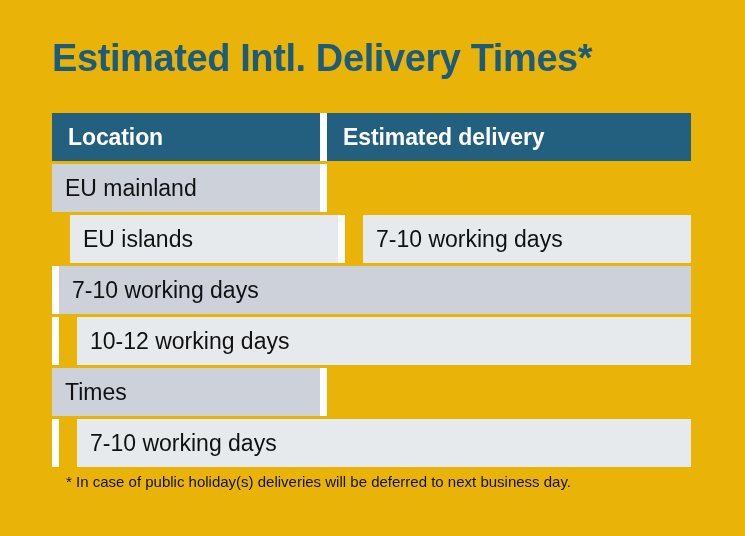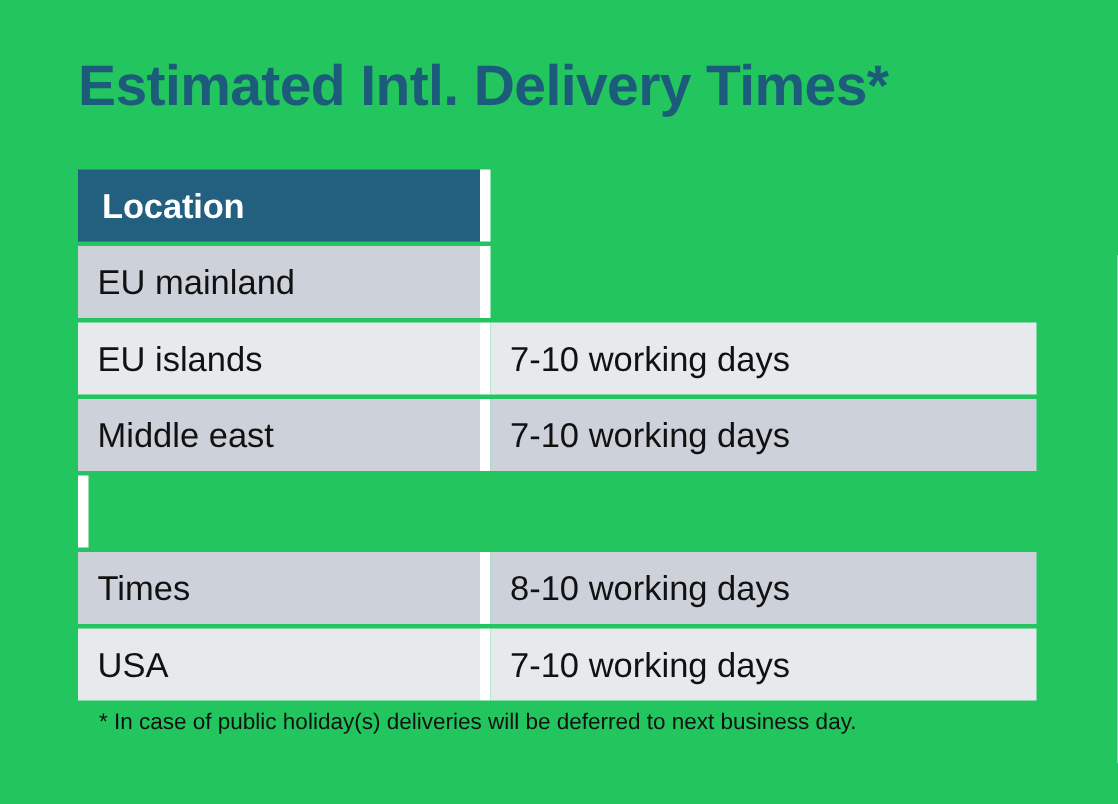--- a/index.html
+++ b/index.html
@@ -15,21 +15,21 @@
     overflow: hidden;
     position: relative;
   }
 
   .page {
     position: absolute;
     left: 0;
     top: 0;
     width: 745px;
     height: 536px;
-    background: #22c55e;
+    background: #eab308;
   }
 
   
   .title {
     position: absolute;
     left: 52px;
     top: 36px;
     font-size: 38px;
     font-weight: 700;
     letter-spacing: -0.4px;
@@ -84,20 +84,21 @@
     background: #ccd1da;
     color: #111111;
     font-size: 23px;
     font-weight: 400;
   }
   .row-even .cell {
     background: #e6eaed;
     color: #111111;
     font-size: 23px;
     font-weight: 400;
+    margin-left: 18px;
   }
 
   
   .footnote {
     position: absolute;
     left: 66px;
     top: 472px;
     font-size: 15px;
     font-weight: 400;
     color: #111111;
@@ -110,51 +111,50 @@
 
 <div class="page">
 
   <div class="title">Estimated Intl. Delivery Times*</div>
 
   <div class="table">
 
     <div class="row row-header">
       <div class="cell col-location">Location</div>
       <div class="col-spacer"></div>
+      <div class="cell col-delivery">Estimated delivery</div>
     </div>
 
     <div class="row row-odd">
       <div class="cell col-location">EU mainland</div>
       <div class="col-spacer"></div>
     </div>
 
     <div class="row row-even">
       <div class="cell col-location">EU islands</div>
       <div class="col-spacer"></div>
       <div class="cell col-delivery">7-10 working days</div>
     </div>
 
     <div class="row row-odd">
-      <div class="cell col-location">Middle east</div>
       <div class="col-spacer"></div>
       <div class="cell col-delivery">7-10 working days</div>
     </div>
 
     <div class="row row-even">
       <div class="col-spacer"></div>
+      <div class="cell col-delivery">10-12 working days</div>
     </div>
 
     <div class="row row-odd">
       <div class="cell col-location">Times</div>
       <div class="col-spacer"></div>
-      <div class="cell col-delivery">8-10 working days</div>
     </div>
 
     <div class="row row-even">
-      <div class="cell col-location">USA</div>
       <div class="col-spacer"></div>
       <div class="cell col-delivery">7-10 working days</div>
     </div>
 
   </div>
 
   <div class="footnote">* In case of public holiday(s) deliveries will be deferred to next business day.</div>
 
 </div>
 

